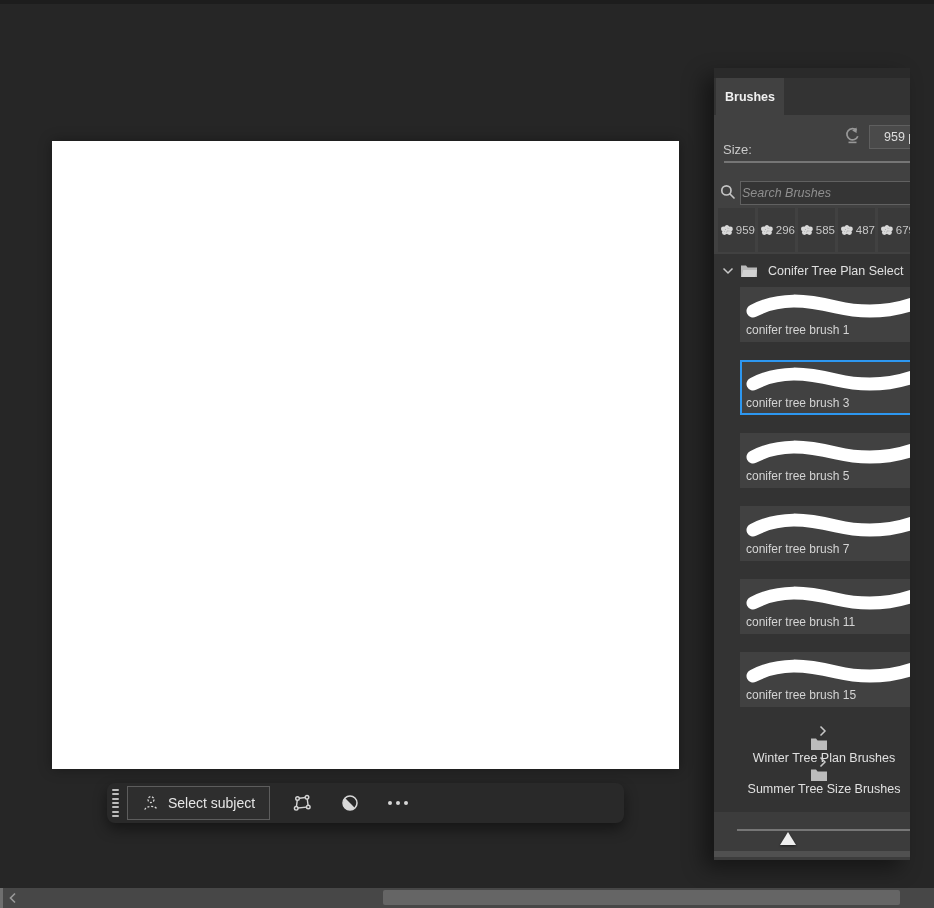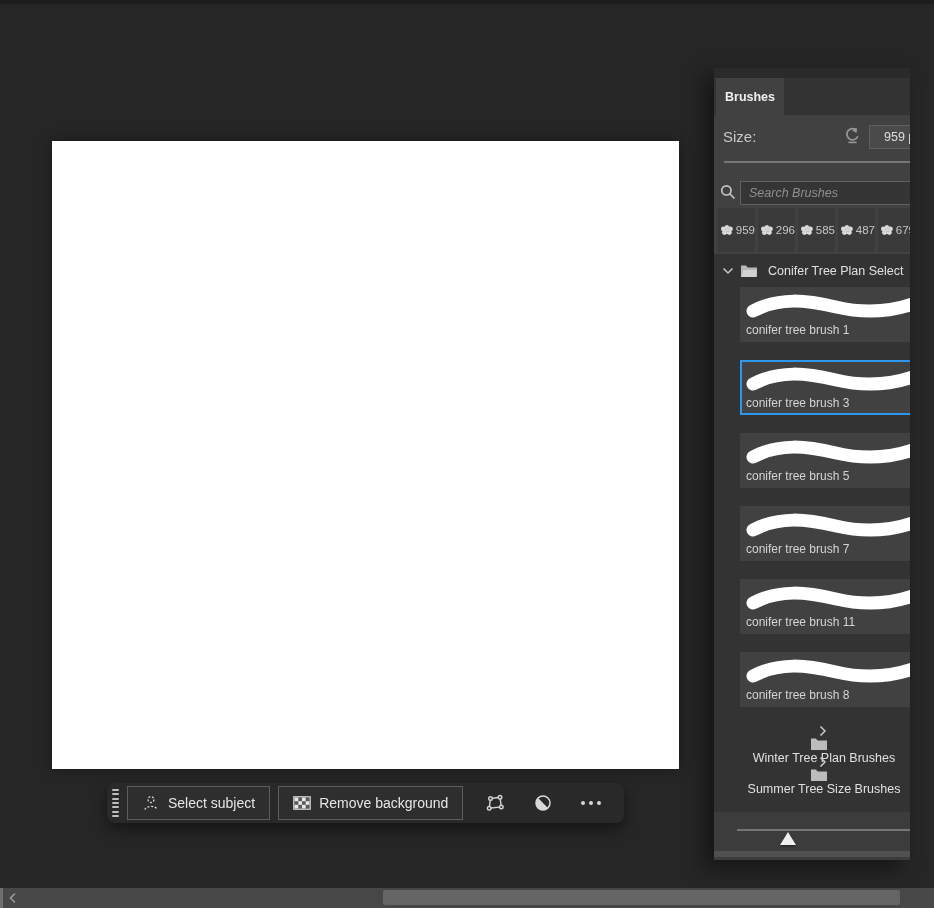--- a/index.html
+++ b/index.html
@@ -24,37 +24,37 @@
   .tb-dots i{width:4px;height:4px;border-radius:50%;background:#d6d6d6;}
 
   
   .panel{position:absolute;left:714px;top:68px;width:196px;height:792px;background:#414141;
          overflow:hidden;box-shadow:-10px 8px 20px rgba(0,0,0,.45);}
   .panel-topstrip{position:absolute;left:0;top:0;width:100%;height:10px;background:#2a2a2a;}
   .tabrow{position:absolute;left:0;top:10px;width:100%;height:37px;background:#333333;}
   .tab{position:absolute;left:2px;top:0;width:68px;height:37px;background:#414141;color:#f0f0f0;
        font-size:12.5px;font-weight:bold;display:flex;align-items:center;justify-content:center;}
 
-  .size-label{position:absolute;left:9px;top:60px;font-size:15px;color:#c9c9c9;}
+  .size-label{position:absolute;left:9px;top:74px;font-size:13px;color:#c9c9c9;}
   .reset-icon{position:absolute;left:129px;top:58px;width:18px;height:18px;}
   .size-value{position:absolute;left:155px;top:57px;width:76px;height:24px;background:#4a4a4a;
               border:1px solid #5f5f5f;box-sizing:border-box;color:#dedede;font-size:12.5px;
               display:flex;align-items:center;padding-left:14px;}
 
   .slider-track{position:absolute;height:2px;background:#767676;}
   .tri-thumb{position:absolute;width:0;height:0;border-left:8px solid transparent;
              border-right:8px solid transparent;border-bottom:13px solid #eeeeee;
              filter:drop-shadow(0 1px 1px rgba(0,0,0,.5));}
   .size-track{left:10px;top:93px;width:210px;}
   .size-thumb{left:198px;top:96px;}
 
   .search-icon{position:absolute;left:5px;top:115px;width:18px;height:18px;}
   .search-input{position:absolute;left:26px;top:113px;width:194px;height:24px;background:#353535;
                 border:1px solid #616161;box-sizing:border-box;color:#bdbdbd;font-size:12.5px;
-                font-style:italic;padding:0 8px;outline:none;}
+                font-style:italic;padding:0 1px;outline:none;}
   .search-input::placeholder{color:#8f8f8f;font-style:italic;}
 
   .thumbs{position:absolute;left:0;top:140px;width:240px;height:46px;display:flex;gap:3px;padding-left:4px;}
   .thumb-tile{width:37px;height:44px;background:#3a3a3a;display:flex;flex-direction:row;
               align-items:center;justify-content:flex-end;flex:0 0 auto;}
   .thumb-tile svg{margin-bottom:-1px;}
   .thumb-num{font-size:11.5px;color:#c7c7c7;line-height:14px;margin-bottom:1px;}
 
   .brush-list{position:absolute;left:0;top:186px;width:220px;height:558px;background:#333333;overflow:hidden;}
   .group-row{display:flex;align-items:center;color:#e0e0e0;font-size:12.5px;}
@@ -100,36 +100,20 @@
         <span></span>
     </div>
     <div class="tb-btn">
       <span>
         <svg width="18" height="18" viewBox="0 0 18 18" fill="none" stroke="#d8d8d8" stroke-width="1.3" stroke-dasharray="2,1.7">
           <circle cx="9" cy="5.6" r="3"></circle>
           <path d="M2.8,15.6 C4.2,11.4 13.8,11.4 15.2,15.6"></path>
         </svg>
       </span>
       <span>Select subject</span>
-    </div>
-    <div class="tb-btn">
-      <span>
-        <svg width="18" height="14" viewBox="0 0 18 14">
-          <rect x="0.75" y="0.75" width="16.5" height="12.5" fill="#5a5a5a" stroke="#cfcfcf" stroke-width="1.2"></rect>
-          <g fill="#e8e8e8">
-            <rect x="1.6" y="1.6" width="3.7" height="3.6"></rect>
-              <rect x="9" y="1.6" width="3.7" height="3.6"></rect>
-            <rect x="5.3" y="5.2" width="3.7" height="3.6"></rect>
-              <rect x="12.7" y="5.2" width="3.7" height="3.6"></rect>
-            <rect x="1.6" y="8.8" width="3.7" height="3.6"></rect>
-              <rect x="9" y="8.8" width="3.7" height="3.6"></rect>
-          </g>
-        </svg>
-      </span>
-      <span>Remove background</span>
     </div>
     <div class="tb-icon-btn">
       <span>
         <svg width="20" height="18" viewBox="0 0 20 18" fill="none" stroke="#d4d4d4" stroke-width="1.4">
           <path d="M5.5,4.5 L15,3.3 L16.3,13 L4.2,14.3 Z"></path>
           <g fill="#2e2e2e">
             <circle cx="5.5" cy="4.5" r="1.8"></circle>
               <circle cx="15" cy="3.3" r="1.8"></circle>
             <circle cx="16.3" cy="13" r="1.8"></circle>
               <circle cx="4.2" cy="14.3" r="1.8"></circle>
@@ -373,21 +357,21 @@
       <path d="M11,22 C38,8 64,11 94,18 C124,25 153,23 181,11" stroke="#ffffff" stroke-width="13" stroke-linecap="round"></path>
     </svg>
     <div class="brush-label">conifer tree brush 11</div>
   </div>
 
 
   <div class="brush-item">
     <svg class="stroke" width="192" height="34" viewBox="0 0 192 34" fill="none">
       <path d="M11,22 C38,8 64,11 94,18 C124,25 153,23 181,11" stroke="#ffffff" stroke-width="13" stroke-linecap="round"></path>
     </svg>
-    <div class="brush-label">conifer tree brush 8</div>
+    <div class="brush-label">conifer tree brush 15</div>
   </div>
 
   <div class="group-row collapsed">
     <span class="chev">
 
       <svg class="chev-right" width="8" height="12" viewBox="0 0 8 12" fill="none" stroke="#c8c8c8" stroke-width="1.5">
         <polyline points="1.5,1.5 6,6 1.5,10.5"></polyline>
       </svg>
     </span>
     <span class="folder">

